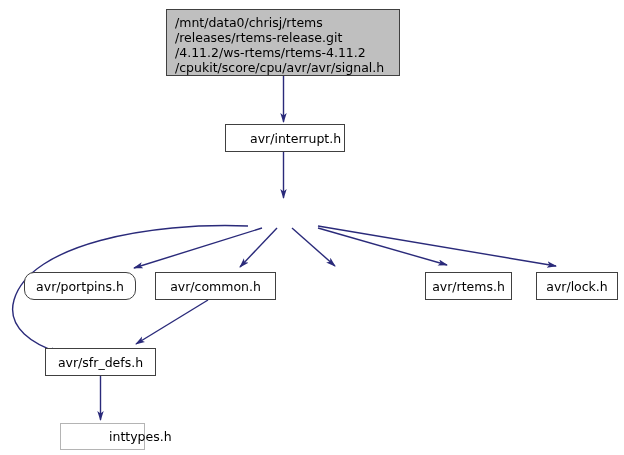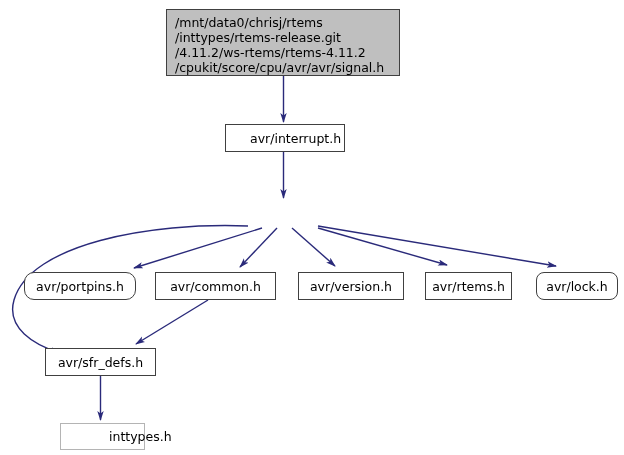--- a/index.html
+++ b/index.html
@@ -82,47 +82,44 @@
       <path d="M248,226 C150,222 30,244 14,300 C6,328 34,345 60,353"></path>
 
       <path d="M208,300 L136,344"></path>
 
       <path d="M100.5,376 L100.5,420"></path>
     </g>
   </svg>
 
   <div class="node root" style="left:166px; top:9px; width:234px; height:67px;">
     <span class="label">/mnt/data0/chrisj/rtems</span>
-    <span class="label">/inttypes/rtems-release.git</span>
+    <span class="label">/releases/rtems-release.git</span>
     <span class="label">/4.11.2/ws-rtems/rtems-4.11.2</span>
     <span class="label">/cpukit/score/cpu/avr/avr/signal.h</span>
   </div>
 
   <div class="node" style="left:225px; top:124px; width:120px; height:28px;padding-left:24px;">
     <span class="label">avr/interrupt.h</span>
   </div>
 
 
   <div class="node" style="left:24px; top:272px; width:112px; height:28px;border-radius:10px;">
     <span class="label">avr/portpins.h</span>
   </div>
 
   <div class="node" style="left:155px; top:272px; width:121px; height:28px;">
     <span class="label">avr/common.h</span>
   </div>
 
-  <div class="node" style="left:298px; top:272px; width:106px; height:28px;">
-    <span class="label">avr/version.h</span>
-  </div>
 
   <div class="node" style="left:425px; top:272px; width:87px; height:28px;">
     <span class="label">avr/rtems.h</span>
   </div>
 
-  <div class="node" style="left:536px; top:272px; width:82px; height:28px;border-radius:8px;">
+  <div class="node" style="left:536px; top:272px; width:82px; height:28px;">
     <span class="label">avr/lock.h</span>
   </div>
 
   <div class="node" style="left:45px; top:348px; width:111px; height:28px;">
     <span class="label">avr/sfr_defs.h</span>
   </div>
 
   <div class="node external" style="left:60px; top:423px; width:85px; height:27px;padding-left:48px;">
     <span class="label">inttypes.h</span>
   </div>

